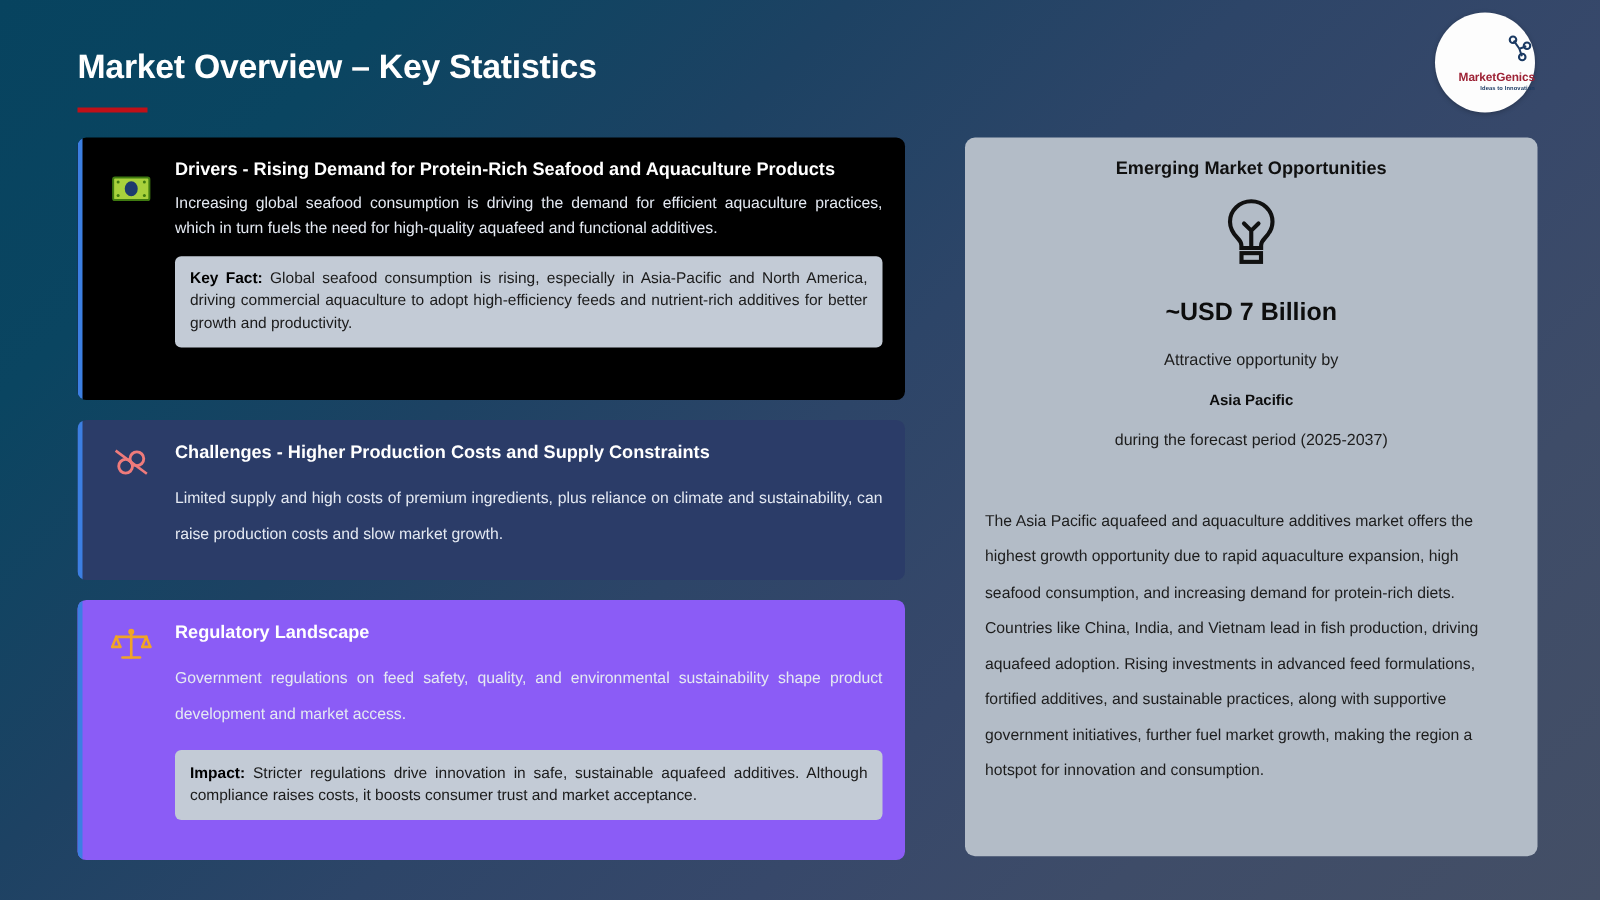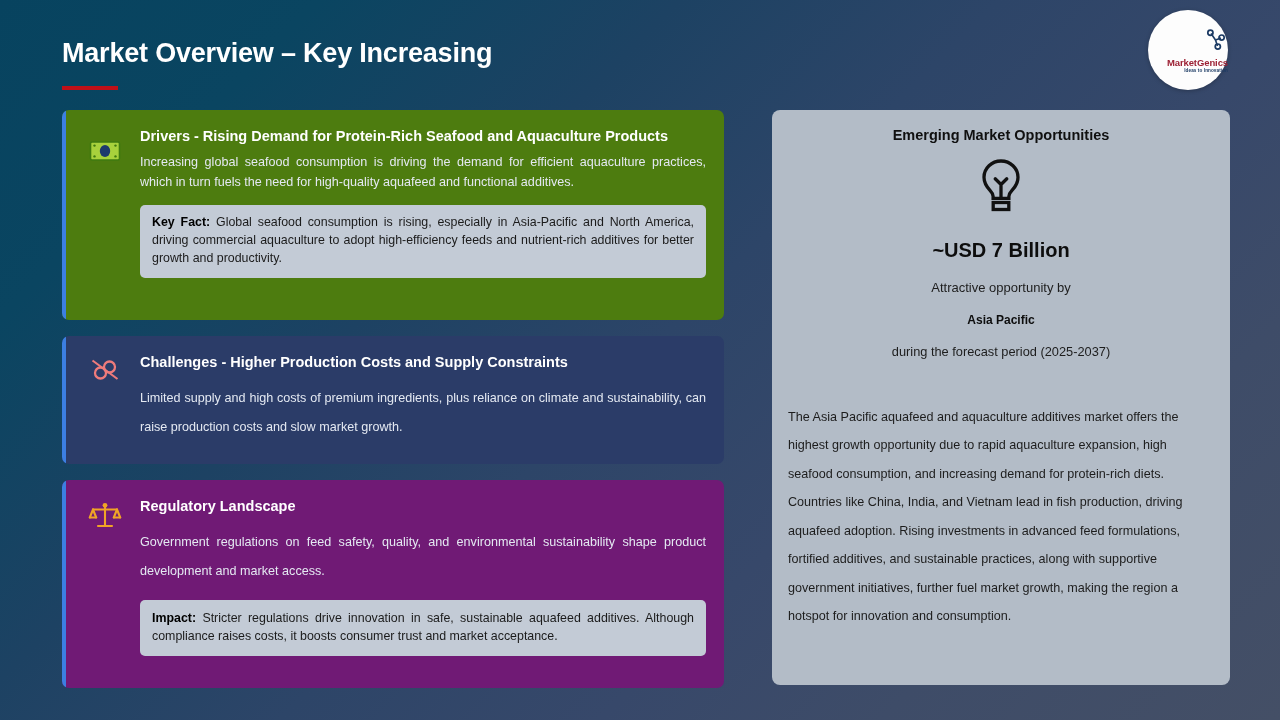--- a/index.html
+++ b/index.html
@@ -84,23 +84,23 @@
   }
 
   .card {
     position: relative;
     background: #27396a;
     border-radius: 7px;
     margin-bottom: 16px;
     padding: 14px 18px 16px 78px;
     overflow: hidden;
   }
-  .card.c1 { background: #4d7c0f; height: 210px; }
+  .card.c1 { background: #000000; height: 210px; }
   .card.c2 { background: #2b3c68; height: 128px; margin-top: 16px; }
-  .card.c3 { background: #701a75; height: 208px; margin-top: 15px; }
+  .card.c3 { background: #8b5cf6; height: 208px; margin-top: 15px; }
 
   .card-accent {
     position: absolute;
     left: 0; top: 0; bottom: 0;
     width: 4px;
     background: #3c7fe2;
     border-radius: 7px 0 0 7px;
   }
 
   .card-icon {
@@ -197,21 +197,21 @@
     margin-top: 44px;
     font-size: 12.6px;
     color: #1d1d1d;
     line-height: 2.26;
     text-align: left;
   }
 </style>
 </head>
 <body>
 
-<div class="page-title">Market Overview – Key Increasing</div>
+<div class="page-title">Market Overview – Key Statistics</div>
 <div class="title-underline"></div>
 
 <div class="logo-badge">
   <span class="logo-mark">
     <svg width="26" height="26" viewBox="0 0 26 26">
       <line x1="9" y1="6.5" x2="13.5" y2="13" stroke="#1b3a63" stroke-width="1.6"></line>
       <line x1="13.5" y1="13" x2="19" y2="11" stroke="#1b3a63" stroke-width="1.6"></line>
       <line x1="13.5" y1="13" x2="15.5" y2="19" stroke="#1b3a63" stroke-width="1.6"></line>
       <circle cx="8.4" cy="5.8" r="2.6" fill="none" stroke="#1b3a63" stroke-width="1.7"></circle>
       <circle cx="19.6" cy="10.6" r="2.6" fill="none" stroke="#1b3a63" stroke-width="1.7"></circle>

